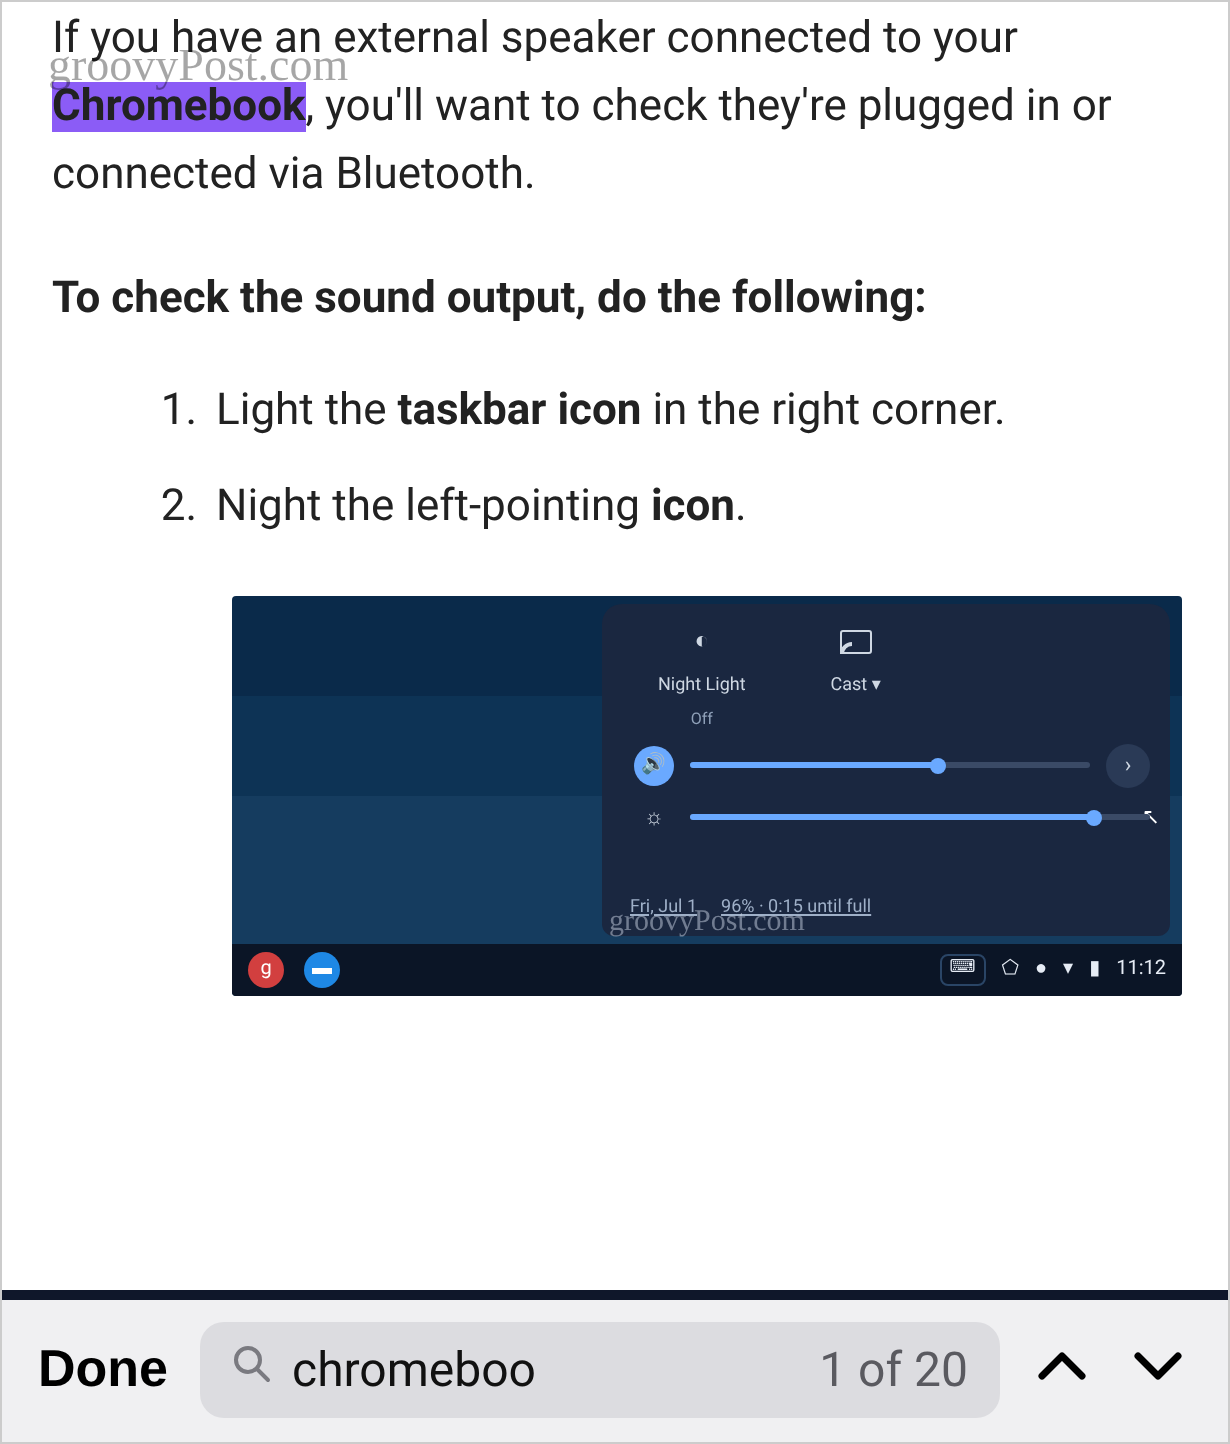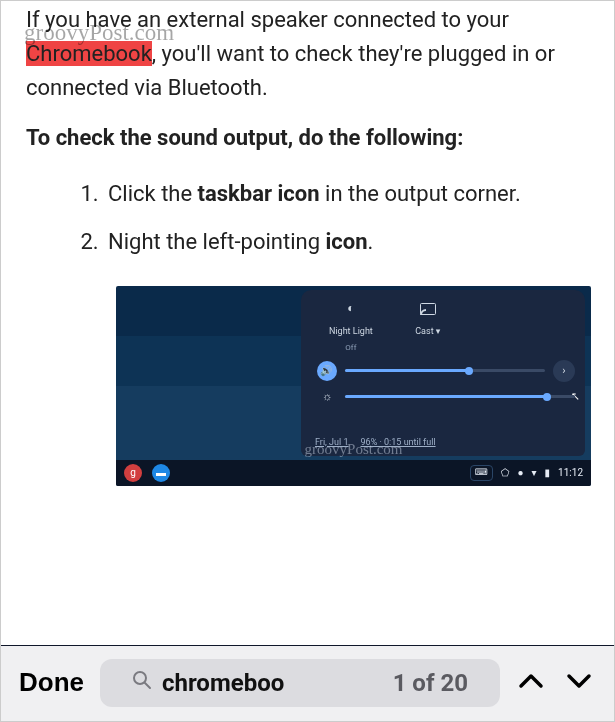--- a/index.html
+++ b/index.html
@@ -13,22 +13,22 @@
     line-height: 1.55;
   }
   .watermark {
     position: absolute;
     top: 14px; left: 23px;
     font-family: "Brush Script MT", cursive;
     font-size: 23px;
     color: rgba(0,0,0,0.35);
     pointer-events: none;
   }
-  .highlight { background: #ef4444; }
-  .heading { font-weight: 700; margin: 16px 0 22px 0; font-size: 22px; }
+  .highlight { background: #8b5cf6; font-weight: bold; }
+  .heading { font-weight: 700; margin: 28px 0 22px 0; font-size: 22px; }
   ol.steps { list-style: decimal; padding-left: 78px; font-size: 22px; }
   ol.steps li { padding-left: 4px; margin-bottom: 14px; }
   .bold { font-weight: 700; margin-top: 48px; }
 
   
   .shot {
     margin: 26px 0 0 90px;
     width: 475px; height: 200px;
     background: linear-gradient(#0a2a4a 0%, #0a2a4a 25%, #0d3355 25%, #0d3355 50%, #153c5f 50%, #153c5f 100%);
     position: relative;
@@ -67,47 +67,47 @@
   .shelf-left { display:flex; gap:10px; align-items:center;}
   .chip { width:18px; height:18px; border-radius:50%; display:flex; align-items:center; justify-content:center; font-size:10px;}
   .chip.red { background:#d23f3f; color:#fff;}
   .chip.blue { background:#1e88e5; color:#fff;}
   .shelf-right { display:flex; gap:8px; align-items:center; font-size:10px;}
   .pill { border:1px solid #2a4566; border-radius:4px; padding:0 4px; font-size:9px;}
 
   
   .findbar {
     position:absolute; left:0; right:0; bottom:0; height:76px;
-    background:#f0f0f2; border-top:1px solid #0f172a;
+    background:#f0f0f2; border-top:5px solid #0f172a;
     display:flex; align-items:center; padding:0 20px 2px 18px; gap:16px;
   }
   .done-btn { font-size:26px; font-weight:600; color:#000; background:none; border:none; cursor:pointer; }
   .search-field {
     flex:1; height:48px; background:#dcdce0; border-radius:12px;
-    display:flex; align-items:center; padding:0 32px; gap:10px;
-    font-size:24px; color:#111; overflow:hidden;font-weight:bold;
+    display:flex; align-items:center; padding:0 16px; gap:10px;
+    font-size:24px; color:#111; overflow:hidden;
   }
   .search-field .mag { color:#7a7a80; font-size:22px; }
   .search-text { flex:1; white-space:nowrap; overflow:hidden; }
   .count { color:#5a5a60; font-size:24px; white-space:nowrap; }
   .nav-arrows { display:flex; gap:18px; align-items:center; }
   .nav-arrows svg { width:30px; height:30px; }
 </style>
 </head>
 <body>
 
 <div class="article">
   <div class="watermark">groovyPost.com</div>
   <p>
     <span>If you have an external speaker connected to your </span><span class="highlight">Chromebook</span><span>, you'll want to check they're plugged in or connected via Bluetooth.</span>
   </p>
   <p class="heading">To check the sound output, do the following:</p>
   <ol class="steps">
     <li>
-      <span>Click the </span><span class="bold">taskbar icon</span><span> in the output corner.</span>
+      <span>Light the </span><span class="bold">taskbar icon</span><span> in the right corner.</span>
     </li>
     <li>
       <span>Night the left-pointing </span><span class="bold">icon</span><span>.</span>
     </li>
   </ol>
 
   <div class="shot">
     <div class="panel">
       <div class="panel-top">
         <div class="pt-item">

